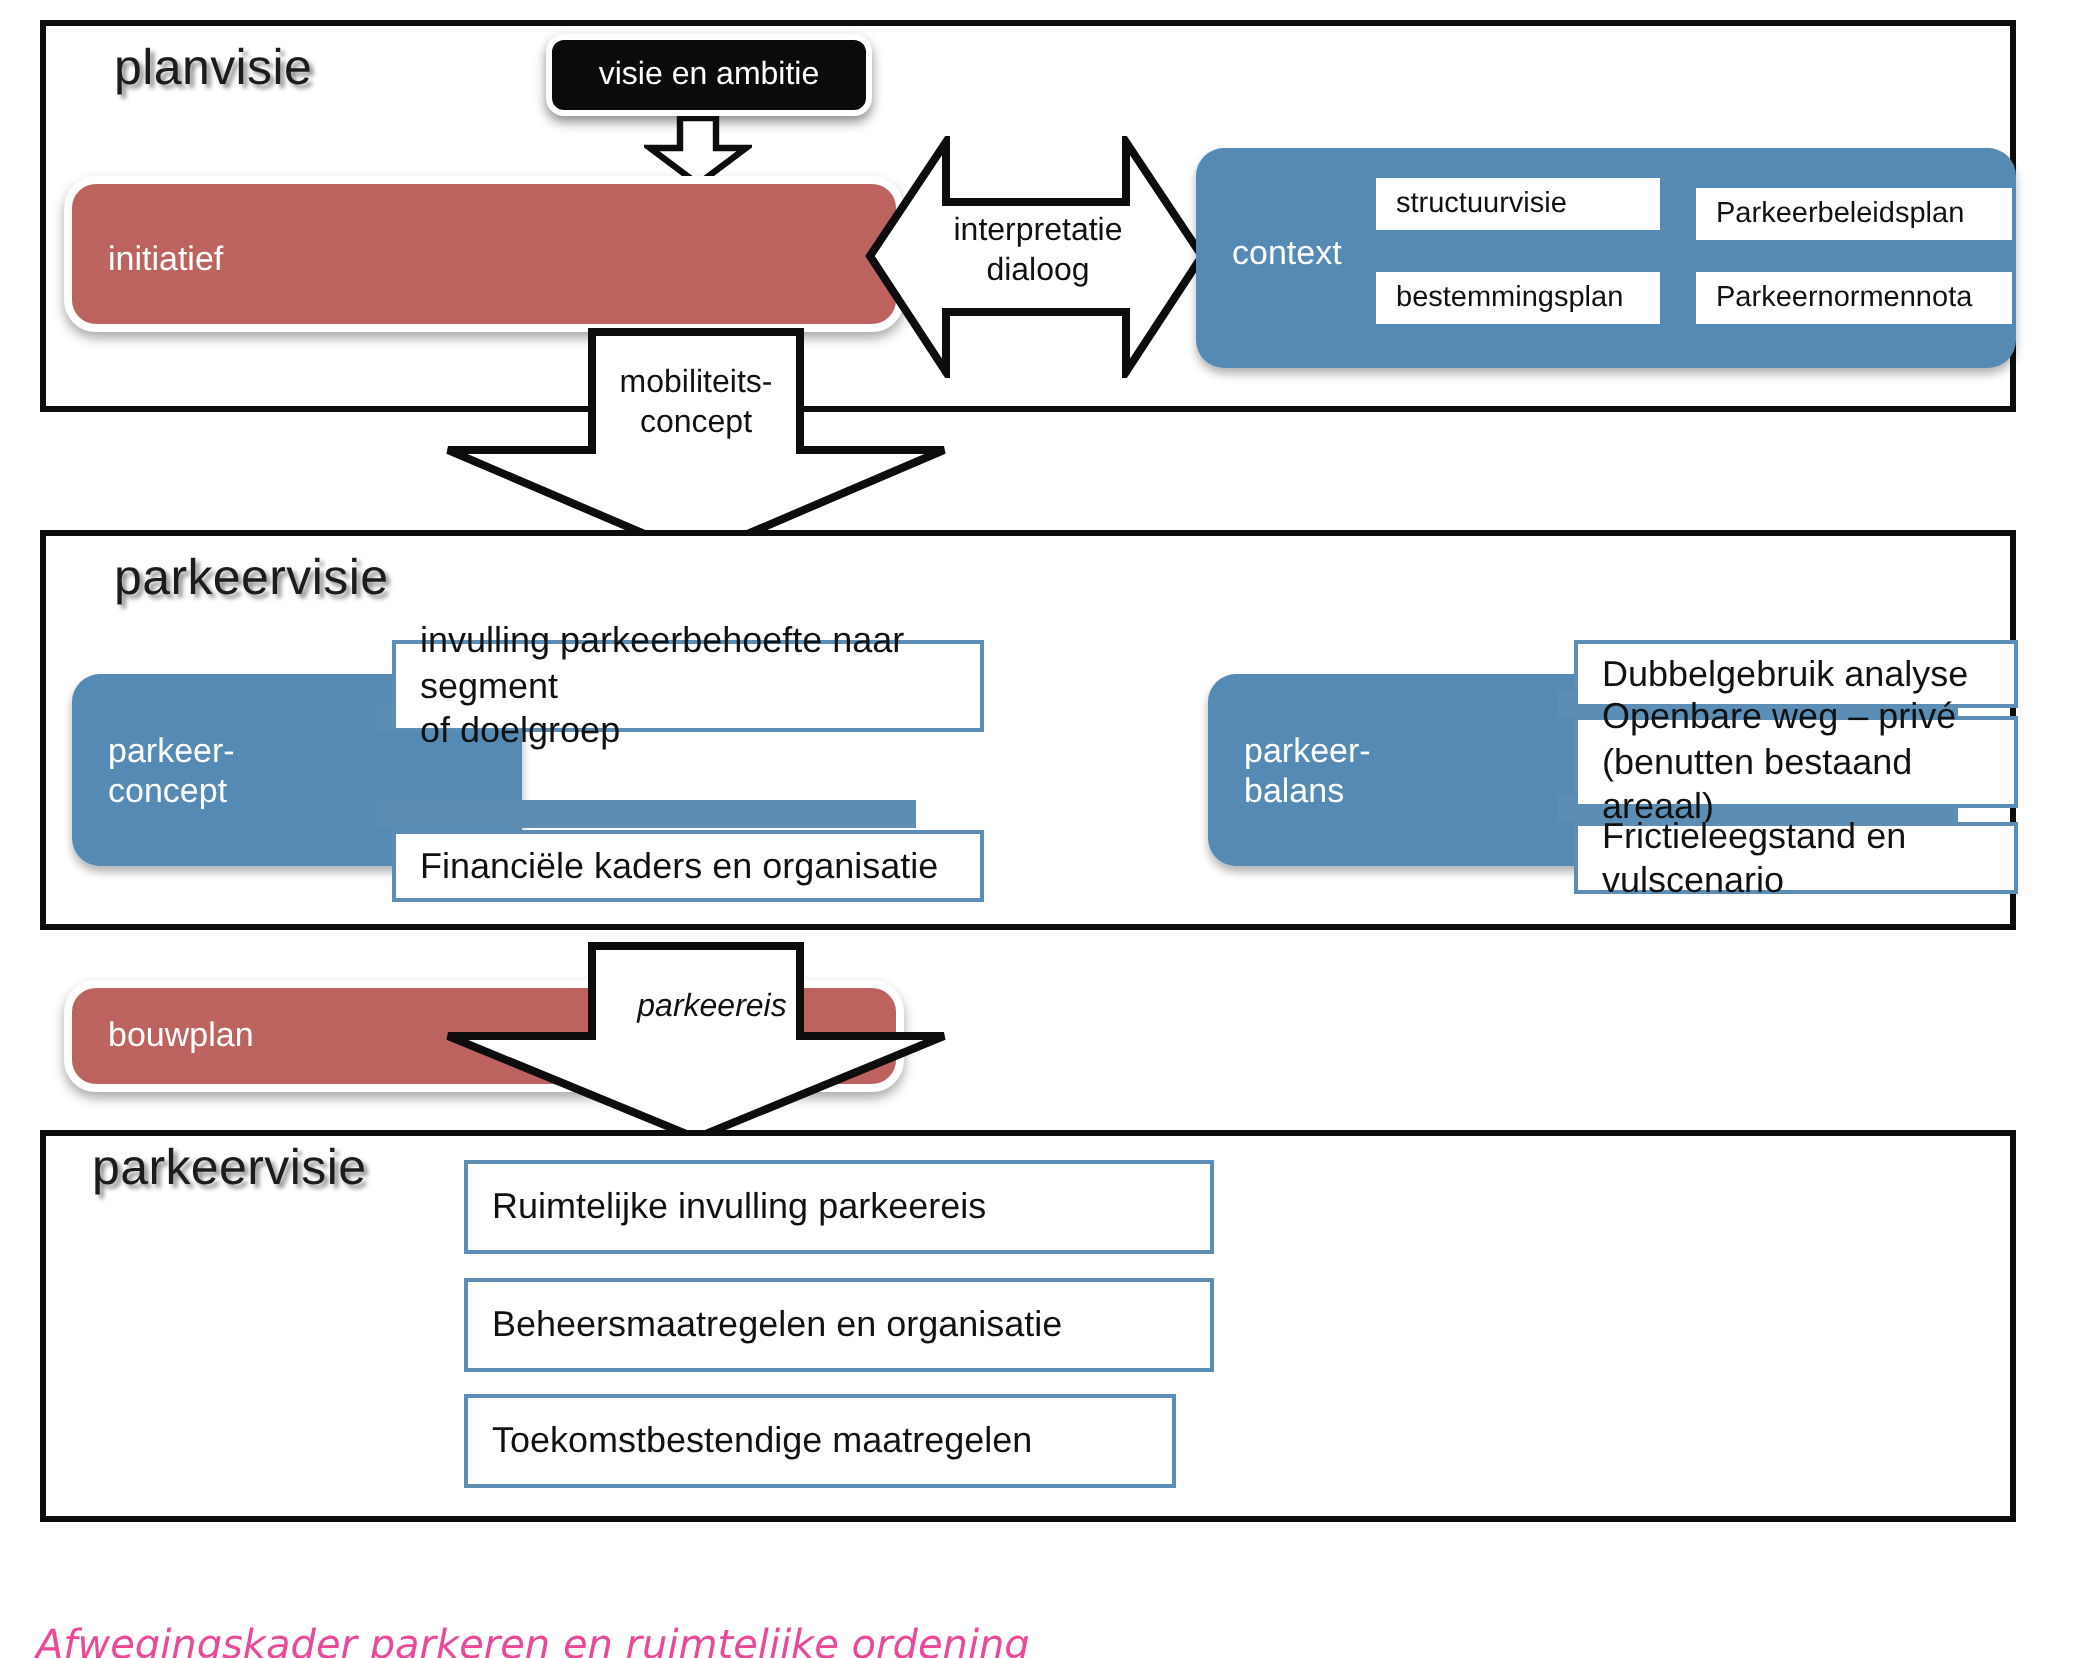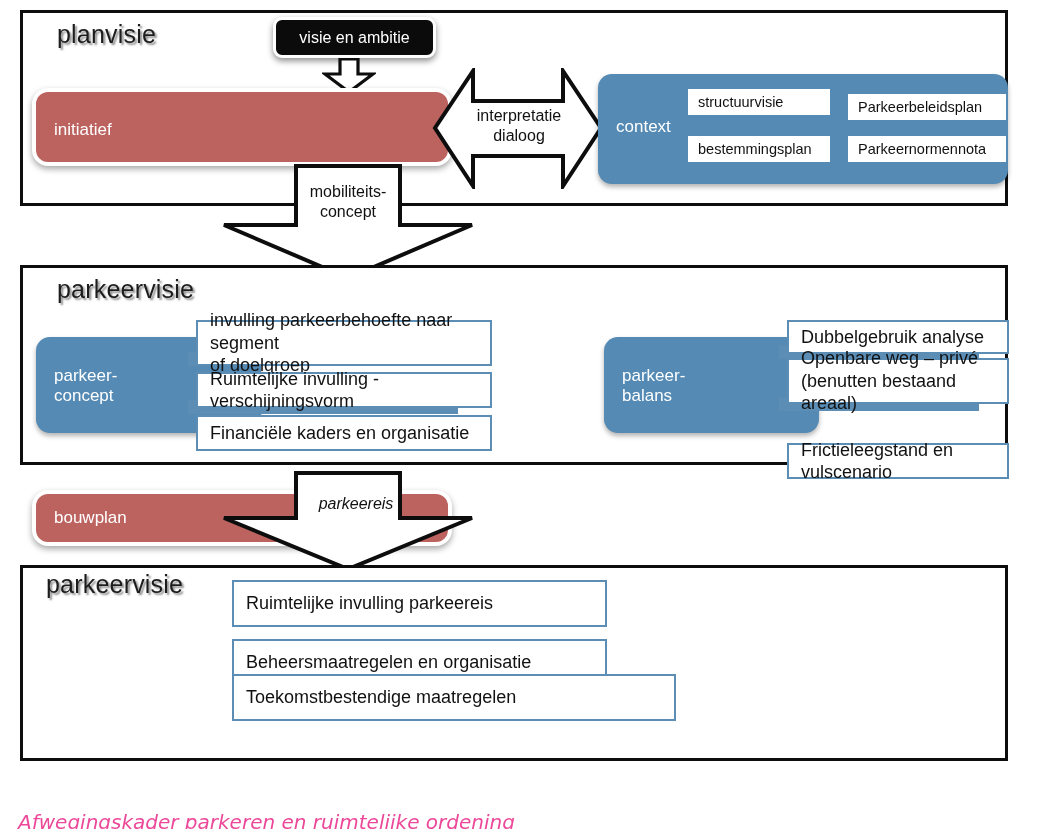--- a/index.html
+++ b/index.html
@@ -67,28 +67,28 @@
   
   #pc-box1{left:196px; top:320px; width:296px; height:46px;}
   #pc-box2{left:196px; top:372px; width:296px; height:36px;}
   #pc-box3{left:196px; top:415px; width:296px; height:36px;}
   #pc-tab1{left:188px; top:352px; width:270px; height:14px;}
   #pc-tab2{left:188px; top:400px; width:270px; height:14px;}
 
   
   #pb-box1{left:787px; top:320px; width:222px; height:34px;}
   #pb-box2{left:787px; top:358px; width:222px; height:46px;}
-  #pb-box3{left:787px; top:411px; width:222px; height:36px;margin-top:32px;}
+  #pb-box3{left:787px; top:411px; width:222px; height:36px;}
   #pb-tab1{left:779px; top:345px; width:200px; height:14px;}
   #pb-tab2{left:779px; top:397px; width:200px; height:14px;}
 
   
   #po-box1{left:232px; top:580px; width:375px; height:47px;}
   #po-box2{left:232px; top:639px; width:375px; height:47px;}
-  #po-box3{left:232px; top:674px; width:444px; height:47px;}
+  #po-box3{left:232px; top:697px; width:356px; height:47px;}
 
   
   #chip-visie{position:absolute;left:273px;top:17px;width:163px;height:41px;
               background:#0b0b0b;border:3px solid #ffffff;border-radius:9px;
               box-shadow:0 3px 6px rgba(0,0,0,.45);
               display:flex;align-items:center;justify-content:center;
               color:#ffffff;font-size:16px;box-sizing:border-box;}
 
   
   .arrow{position:absolute;}
@@ -156,21 +156,20 @@
 
   <div class="pill blue" id="pill-parkeerconcept"></div>
   <div class="pill-label" id="lbl-parkeerconcept">parkeer-
 concept</div>
 
   <div class="tab" id="pc-tab1"></div>
   <div class="tab" id="pc-tab2"></div>
 
   <div class="obox" id="pc-box1">invulling parkeerbehoefte naar segment
 of doelgroep</div>
-  <div class="obox" id="pc-box2">Ruimtelijke invulling - verschijningsvorm</div>
   <div class="obox" id="pc-box3">Financiële kaders en organisatie</div>
 
   <div class="pill blue" id="pill-parkeerbalans"></div>
   <div class="pill-label" id="lbl-parkeerbalans">parkeer-
 balans</div>
 
   <div class="tab" id="pb-tab1"></div>
   <div class="tab" id="pb-tab2"></div>
 
   <div class="obox" id="pb-box1">Dubbelgebruik analyse</div>

